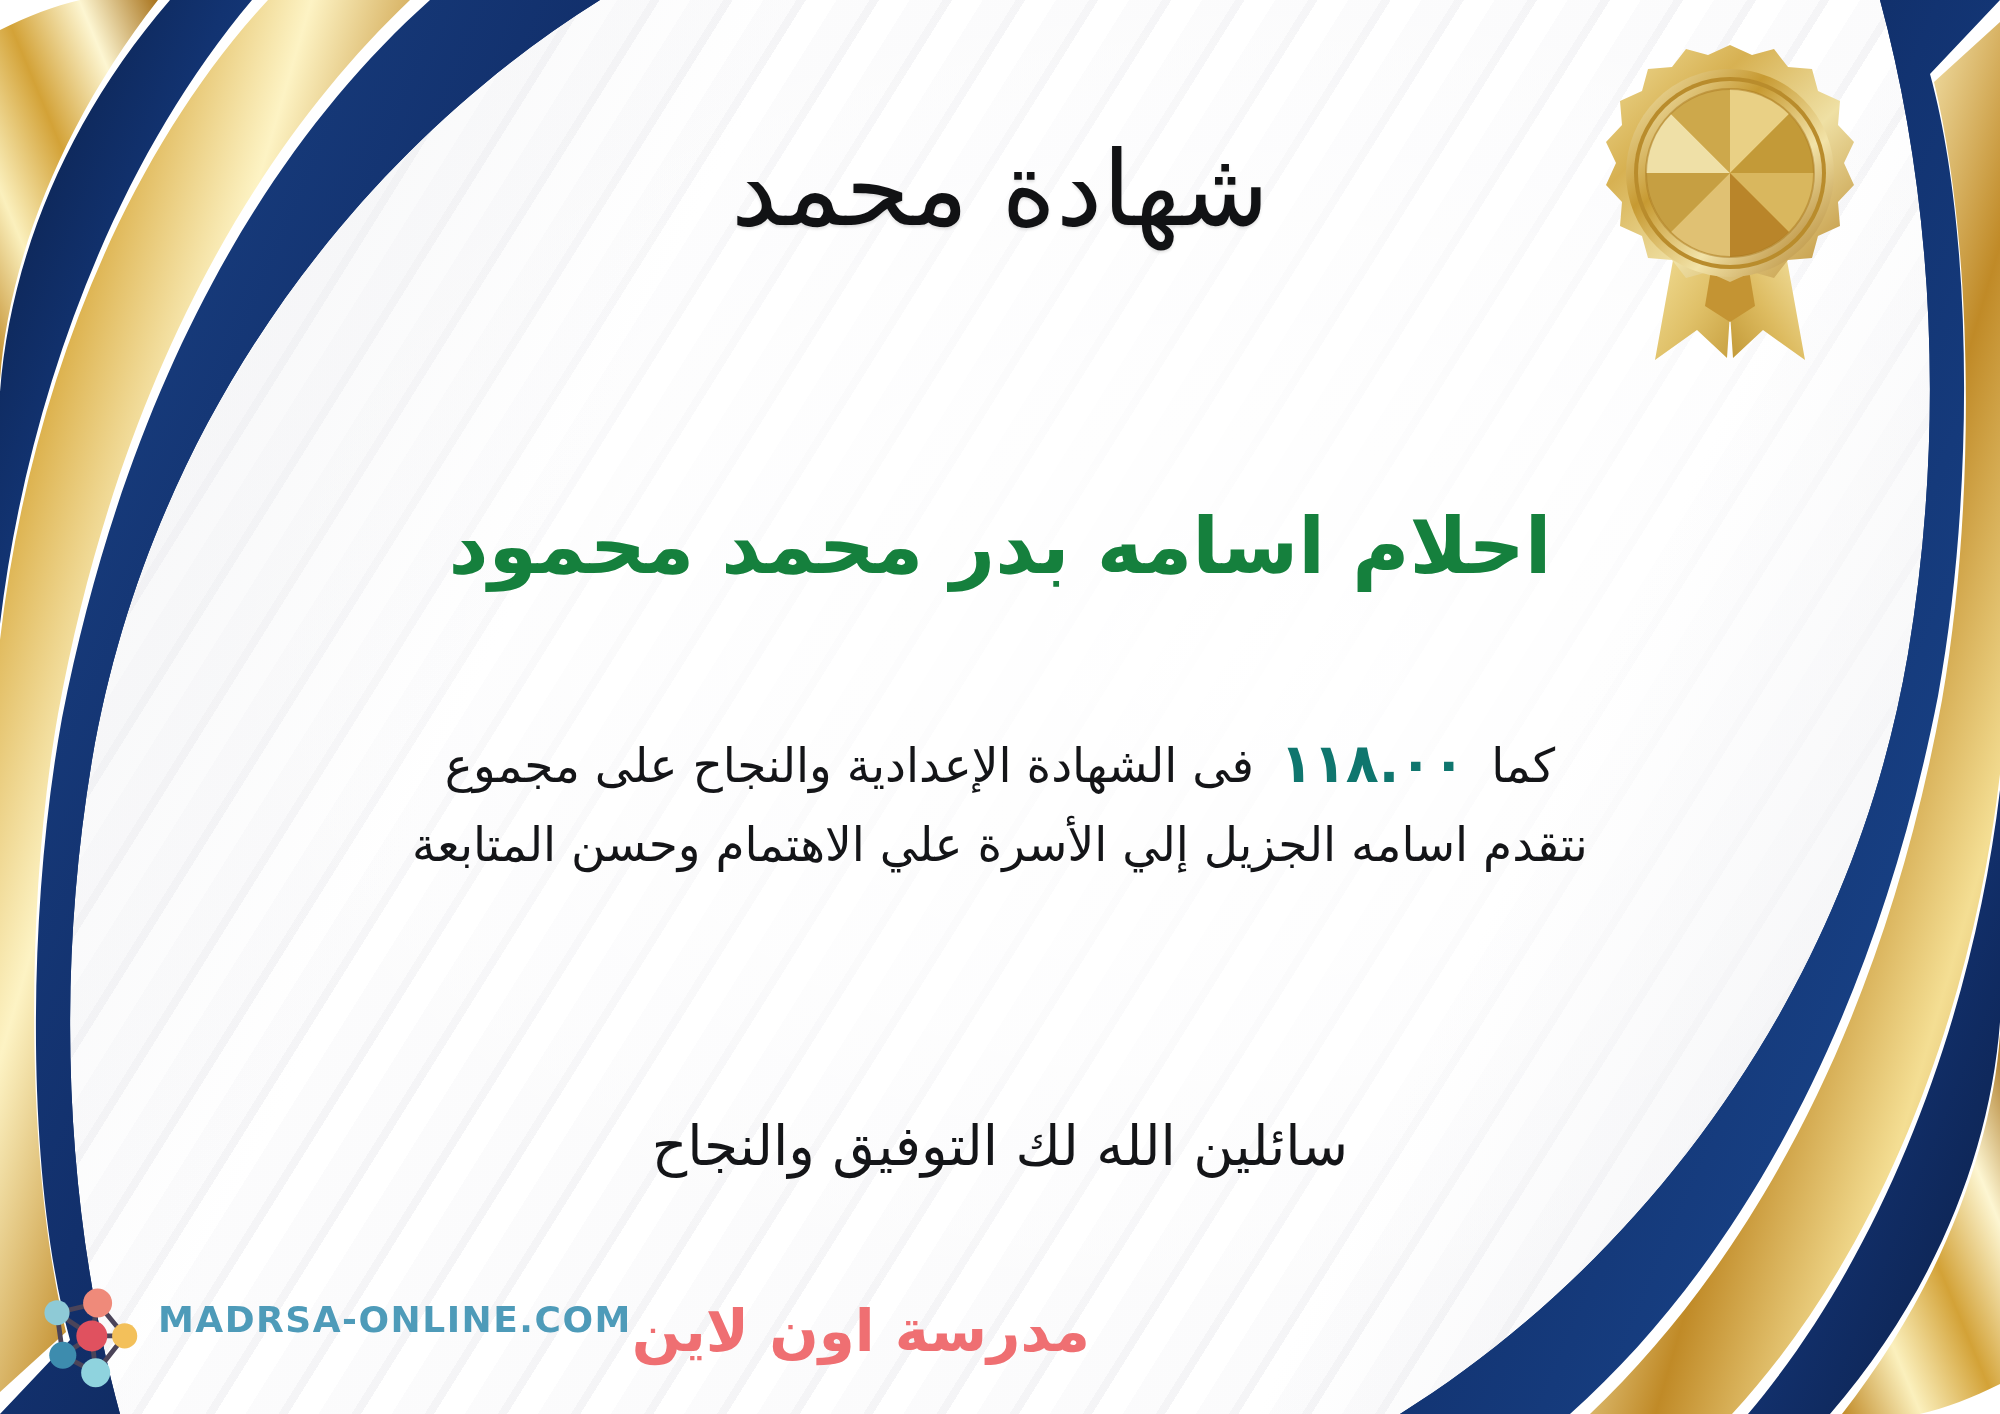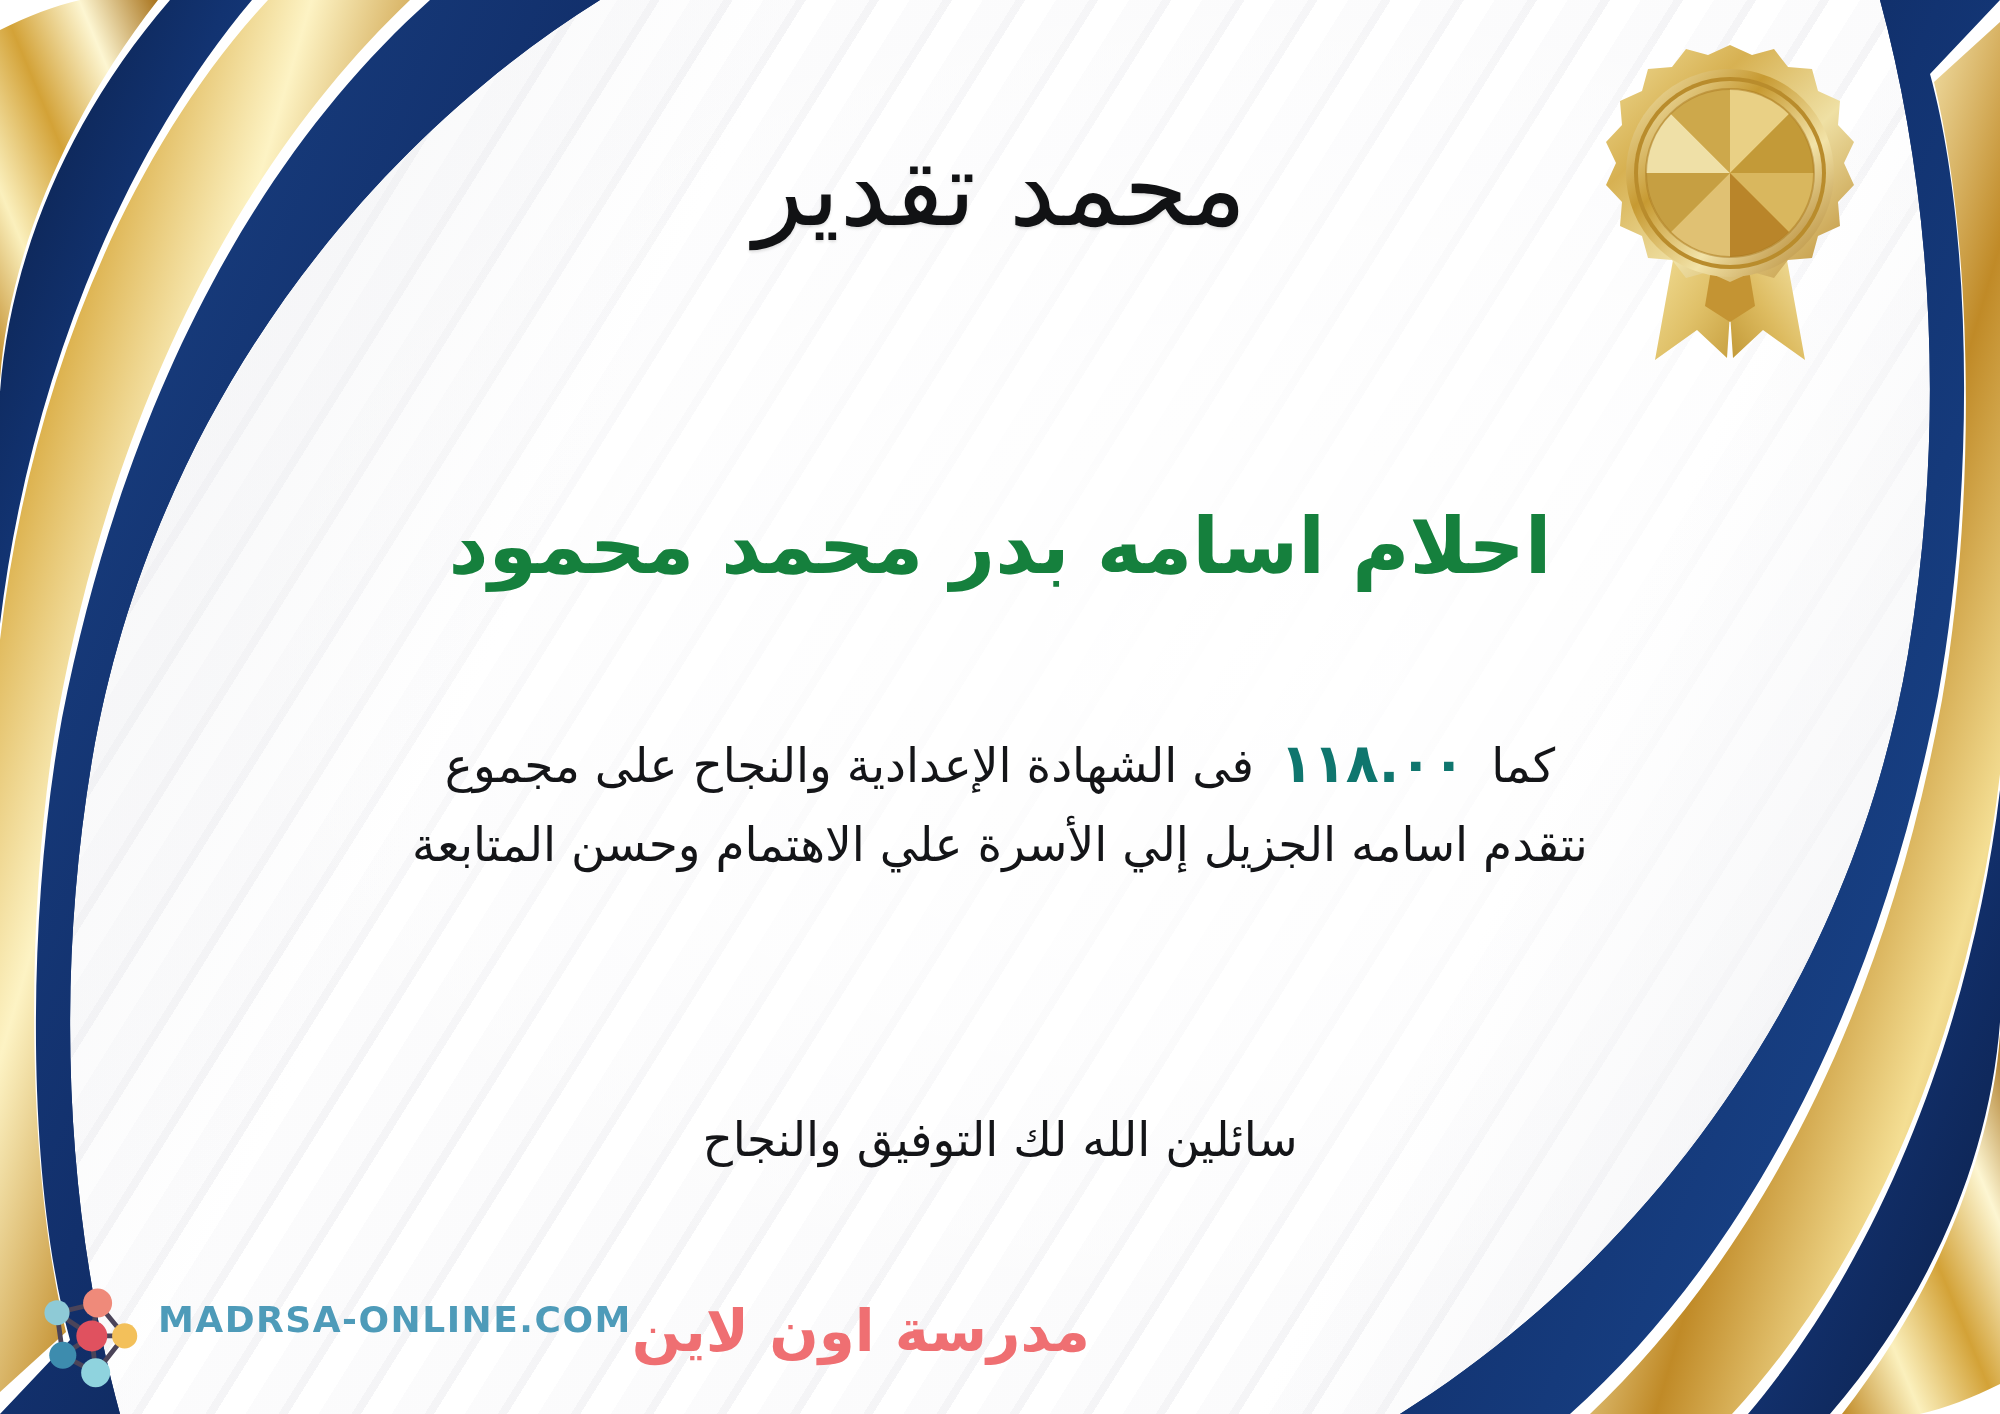--- a/index.html
+++ b/index.html
@@ -119,21 +119,21 @@
     padding: 0 26px;
     letter-spacing: 1px;
   }
 
   .closing-line {
     position: absolute;
     top: 1105px;
     left: 0;
     right: 0;
     text-align: center;
-    font-size: 47px;
+    font-size: 55px;
     line-height: 1.5;
     color: #141518;
   }
 
   
   .brand {
     position: absolute;
     left: 28px;
     bottom: 22px;
     display: flex;
@@ -295,21 +295,21 @@
         <path d="M0,0 L59,59 A84,84 0 0,1 0,84 Z" fill="#b9852a"></path>
         <path d="M0,0 L0,84 A84,84 0 0,1 -59,59 Z" fill="#e0c173"></path>
         <path d="M0,0 L-59,59 A84,84 0 0,1 -84,0 Z" fill="#c69f42"></path>
         <path d="M0,0 L-84,0 A84,84 0 0,1 -59,-59 Z" fill="#efe0a7"></path>
         <path d="M0,0 L-59,-59 A84,84 0 0,1 0,-84 Z" fill="#cda84b"></path>
       </g>
       <circle cx="0" cy="0" r="84" fill="none" stroke="#a8781f" stroke-width="2" opacity="0.5"></circle>
     </g>
   </svg>
 
-  <div class="title">محمد تقدير</div>
+  <div class="title">شهادة محمد</div>
 
   <div class="student-name">احلام اسامه بدر محمد محمود</div>
 
   <div class="body-copy">
     <span class="body-line">
       <span>كما</span><span class="score">١١٨.٠٠</span><span>فى الشهادة الإعدادية والنجاح على مجموع</span>
     </span>
     <span class="body-line">نتقدم  اسامه الجزيل إلي الأسرة علي الاهتمام وحسن المتابعة</span>
   </div>
 

